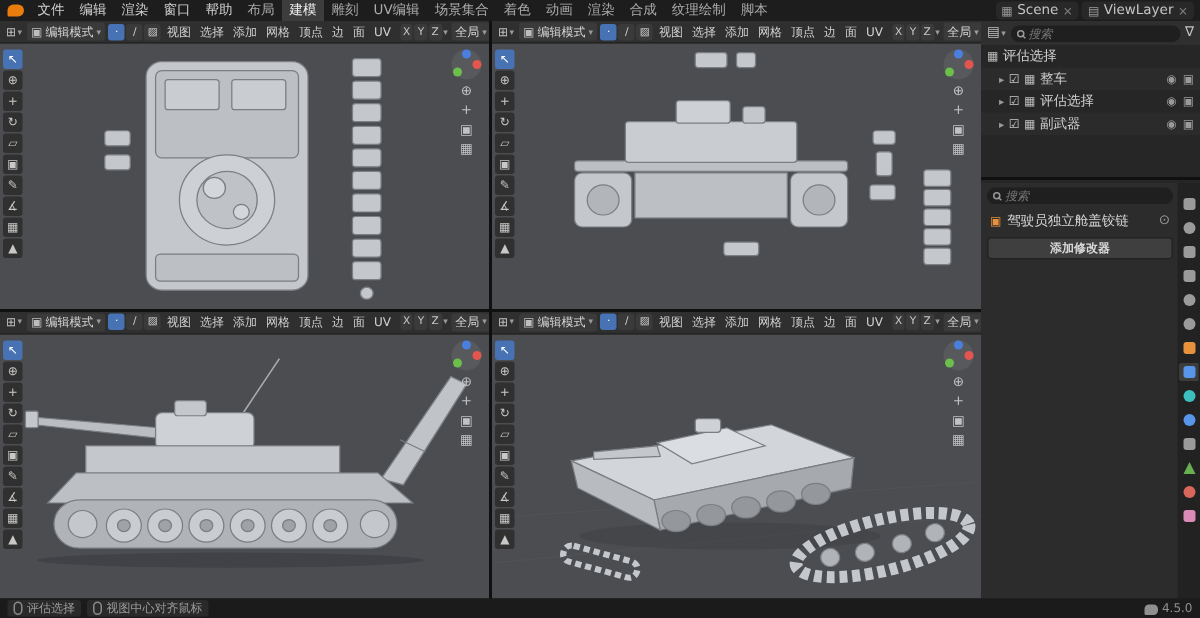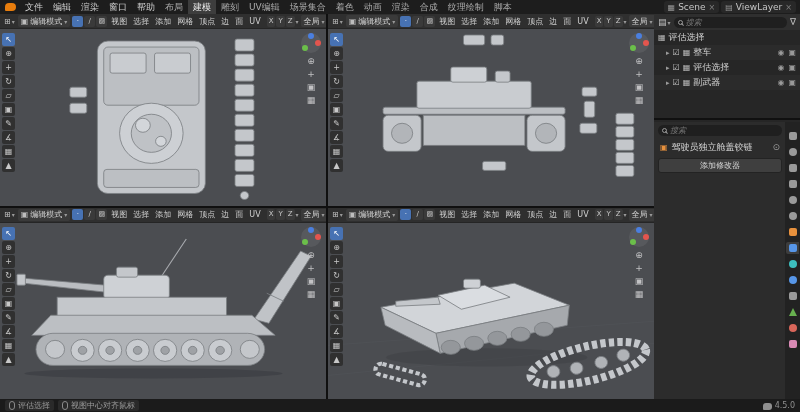--- a/index.html
+++ b/index.html
@@ -59,21 +59,21 @@
 .chk{color:#c8c8c8;font-size:8px;}
 .row-icons{margin-left:auto;display:flex;gap:4px;color:#9a9a9a;font-size:8px;}
 .disc{font-style:normal;color:#9a9a9a;font-size:7px;}
 
 
 .props{position:absolute;top:108px;left:0;right:0;bottom:0;background:#2c2c2c;display:flex;}
 .props-main{flex:1;min-width:0;padding:3px 3px 0 4px;display:flex;flex-direction:column;gap:4px;}
 .p-crumb{display:flex;align-items:center;gap:4px;color:#d5d5d5;height:14px;padding:0 2px;}
 .p-crumb .obj{color:#e8913d;}
 .pin{margin-left:auto;color:#9a9a9a;}
-.add-mod{background:#3f3f3f;border:1px solid #232323;border-radius:3px;color:#d8d8d8;font-size:8px;height:15px;width:100%;font-family:"DejaVu Sans",sans-serif;}
+.add-mod{background:#3f3f3f;border:1px solid #232323;border-radius:3px;color:#d8d8d8;font-size:8px;height:15px;width:100%;font-family:"DejaVu Sans",sans-serif;font-weight:bold;}
 .props-tabs{width:15px;background:#222;display:flex;flex-direction:column;align-items:center;gap:4px;padding-top:8px;flex:0 0 auto;}
 .ptab{width:13px;height:12px;display:flex;align-items:center;justify-content:center;border-radius:2px 0 0 2px;}
 .ptab.active{background:#3d3d3d;}
 .ico{width:8px;height:8px;border-radius:2px;background:#9a9a9a;}
 .circ{border-radius:50%;}
 .orange{background:#e8913d;}
 .blue{background:#5796e8;}
 .teal{background:#3dbfbf;}
 .red{background:#d9665a;}
 .pink{background:#d98ab5;}

